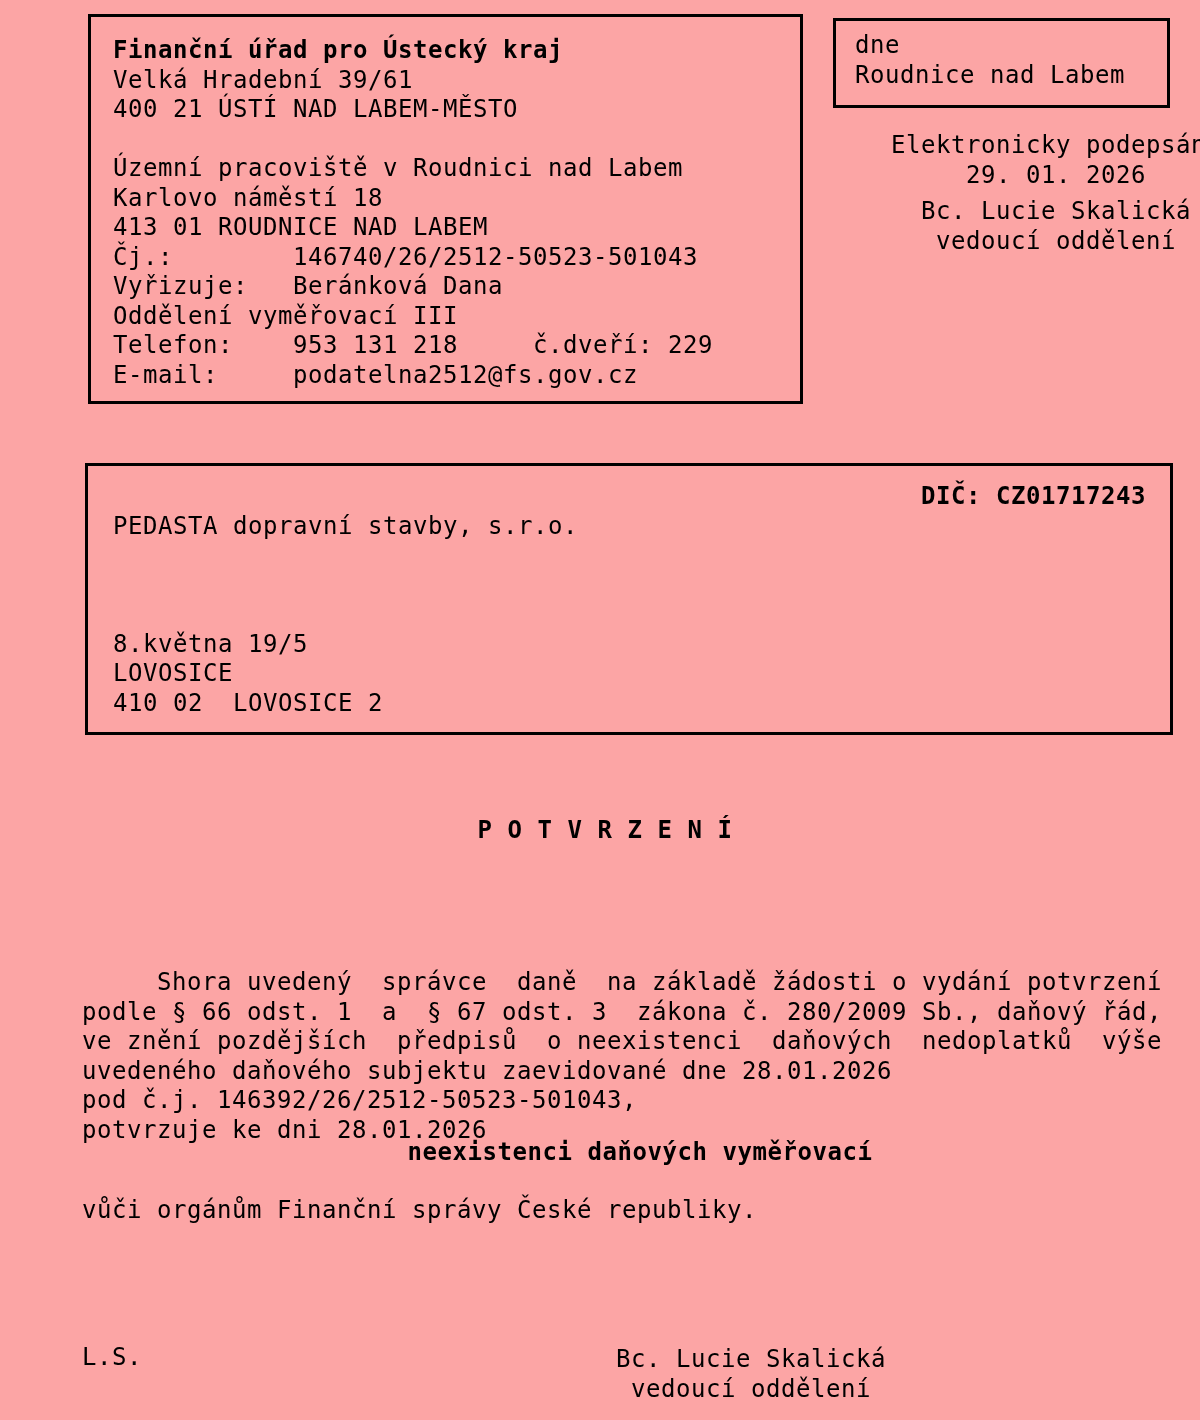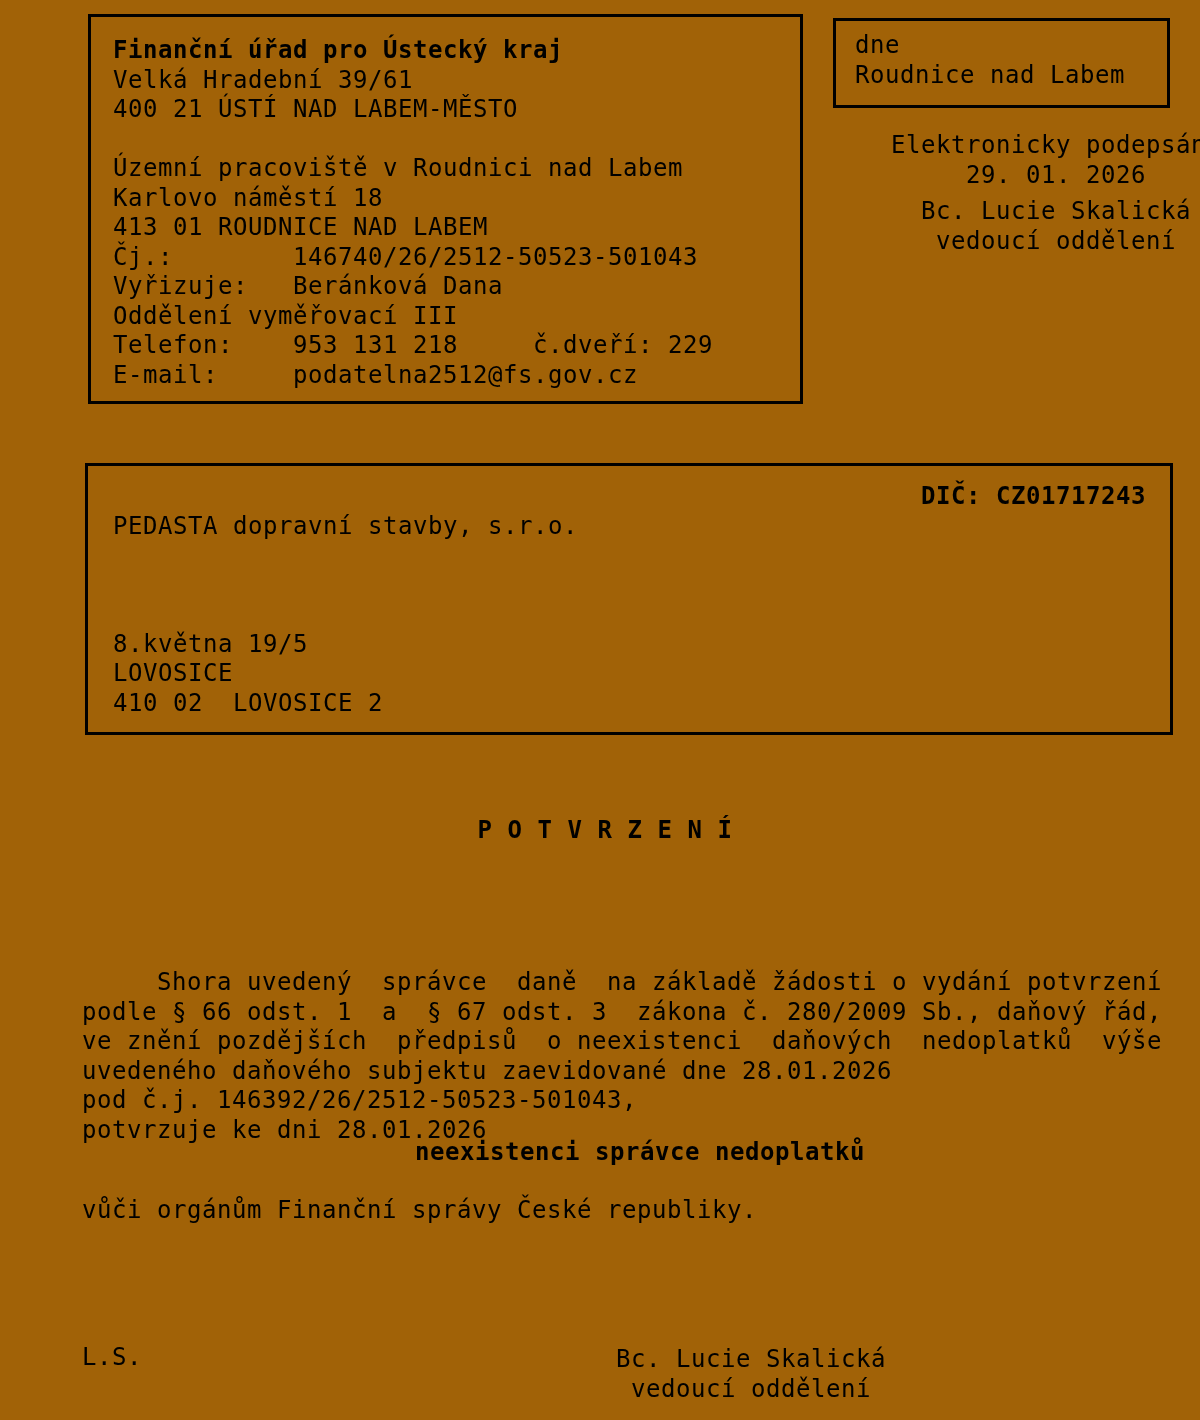--- a/index.html
+++ b/index.html
@@ -4,21 +4,21 @@
 <style>
   html, body {
     margin: 0;
     padding: 0;
     background: #ffffff;
   }
   .page {
     position: relative;
     width: 1200px;
     height: 1420px;
-    background: #a16207;
+    background: #fca5a5;
     color: #000000;
     font-family: "DejaVu Sans Mono", "Liberation Mono", monospace;
     font-size: 24px;
     line-height: 29.5px;
     letter-spacing: 0.55px;
     overflow: hidden;
   }
   .pre { white-space: pre; }
   .bold { font-weight: bold; }
 
@@ -136,21 +136,21 @@
 
   <div class="doc-title">P O T V R Z E N Í</div>
 
   <div class="body-paragraph pre">     Shora uvedený  správce  daně  na základě žádosti o vydání potvrzení
 podle § 66 odst. 1  a  § 67 odst. 3  zákona č. 280/2009 Sb., daňový řád,
 ve znění pozdějších  předpisů  o neexistenci  daňových  nedoplatků  výše
 uvedeného daňového subjektu zaevidované dne 28.01.2026
 pod č.j. 146392/26/2512-50523-501043,
 potvrzuje ke dni 28.01.2026</div>
 
-  <div class="emphasis-line">neexistenci správce nedoplatků</div>
+  <div class="emphasis-line">neexistenci daňových vyměřovací</div>
 
   <div class="closing-line">vůči orgánům Finanční správy České republiky.</div>
 
   <div class="ls-mark">L.S.</div>
 
   <div class="signature-block">
     <div>Bc. Lucie Skalická</div>
     <div>vedoucí oddělení</div>
   </div>
 

